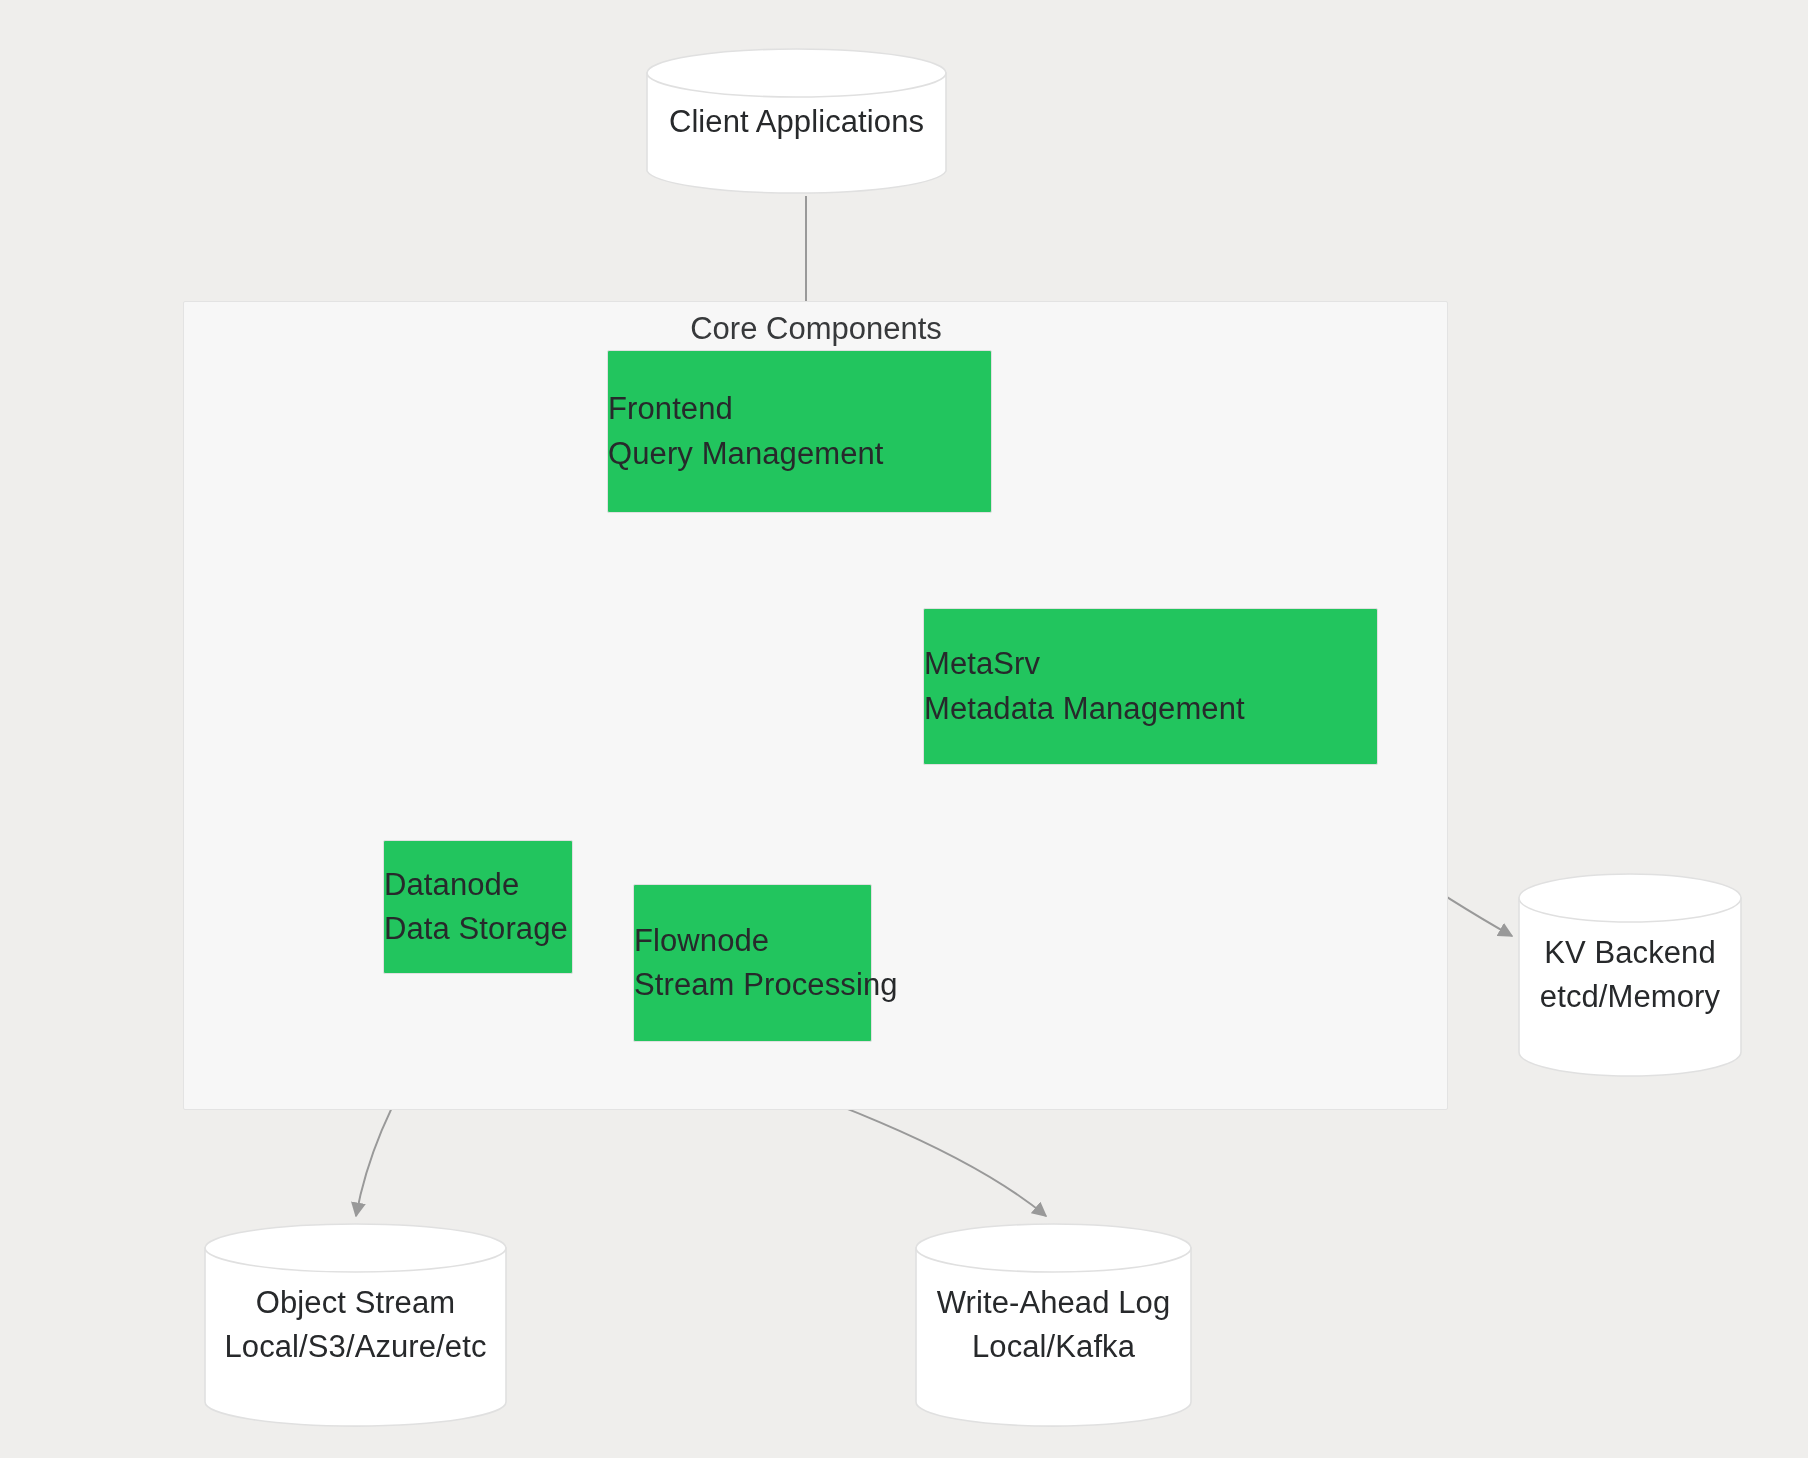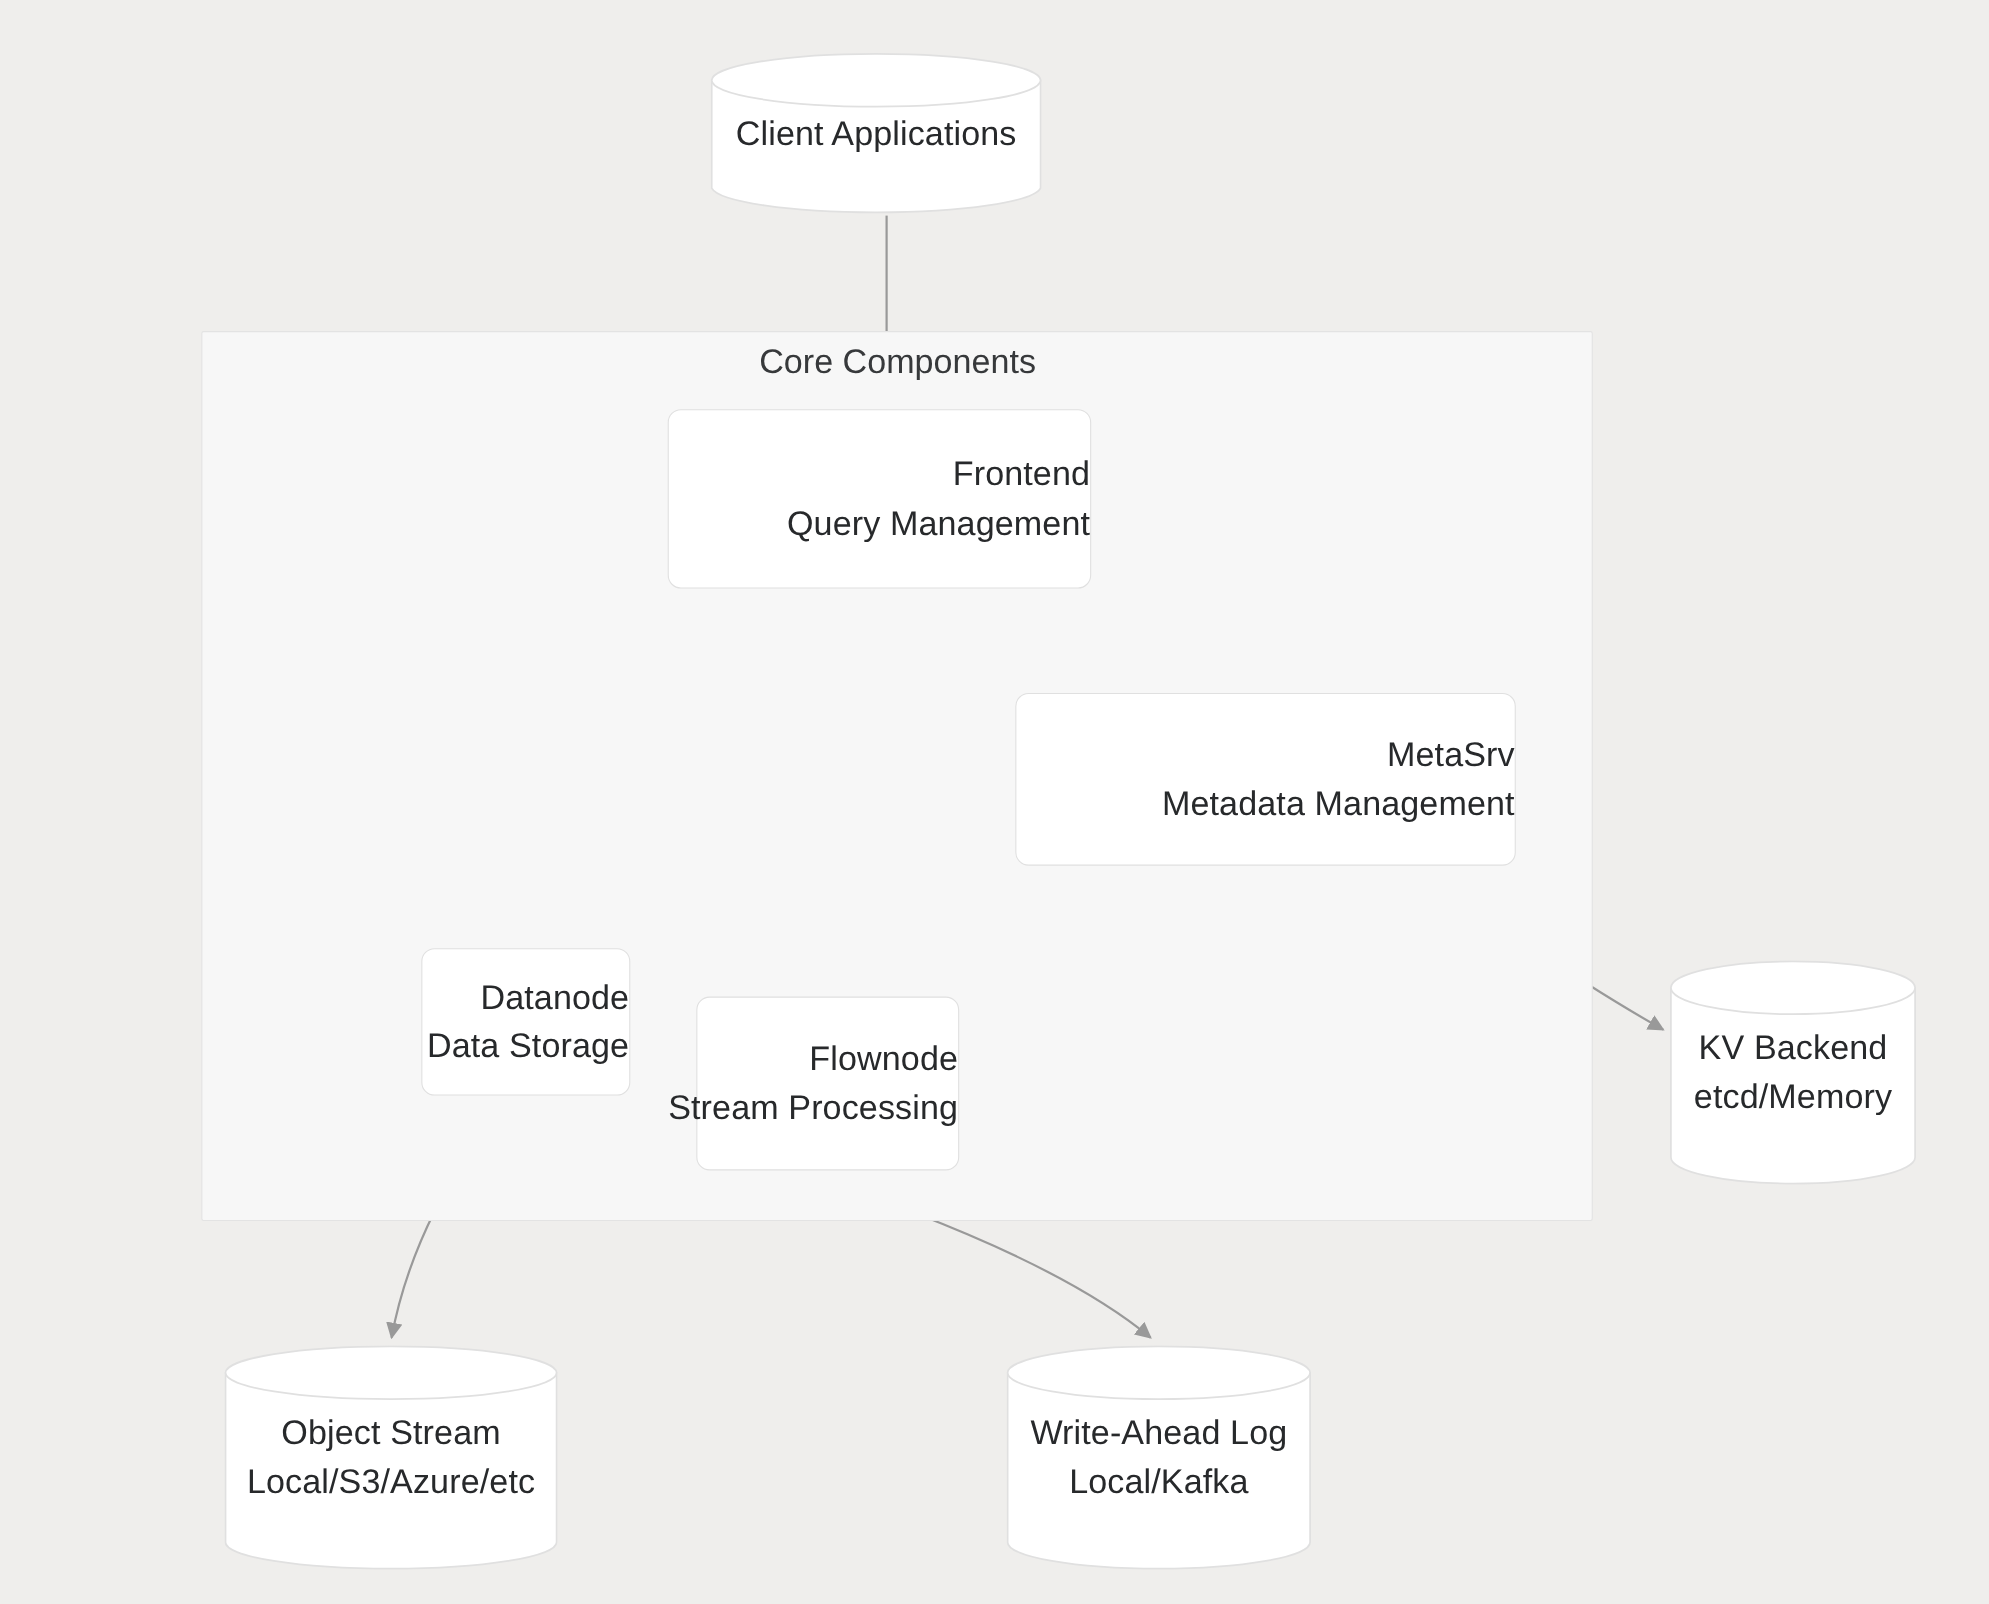--- a/index.html
+++ b/index.html
@@ -21,33 +21,32 @@
     top: 0;
     width: 1808px;
     height: 1458px;
     pointer-events: none;
   }
   .node {
     position: absolute;
     box-sizing: border-box;
     display: flex;
     flex-direction: column;
-    align-items: flex-end;
+    align-items: flex-start;
     justify-content: center;
     color: #27292b;
     font-size: 31px;
     line-height: 1.42;
     letter-spacing: 0.1px;
     text-align: center;
   }
   .rect-node {
-    background: #ffffff;
+    background: #22c55e;
     border: 1.6px solid #e0e0e0;
-    border-radius: 12px;
-    margin-top: 22px;
+    border-radius: 2px;
   }
   .cyl-node {
     background: transparent;
     border: none;
   }
   .cyl-shape {
     position: absolute;
     left: 0;
     top: 0;
     width: 100%;

